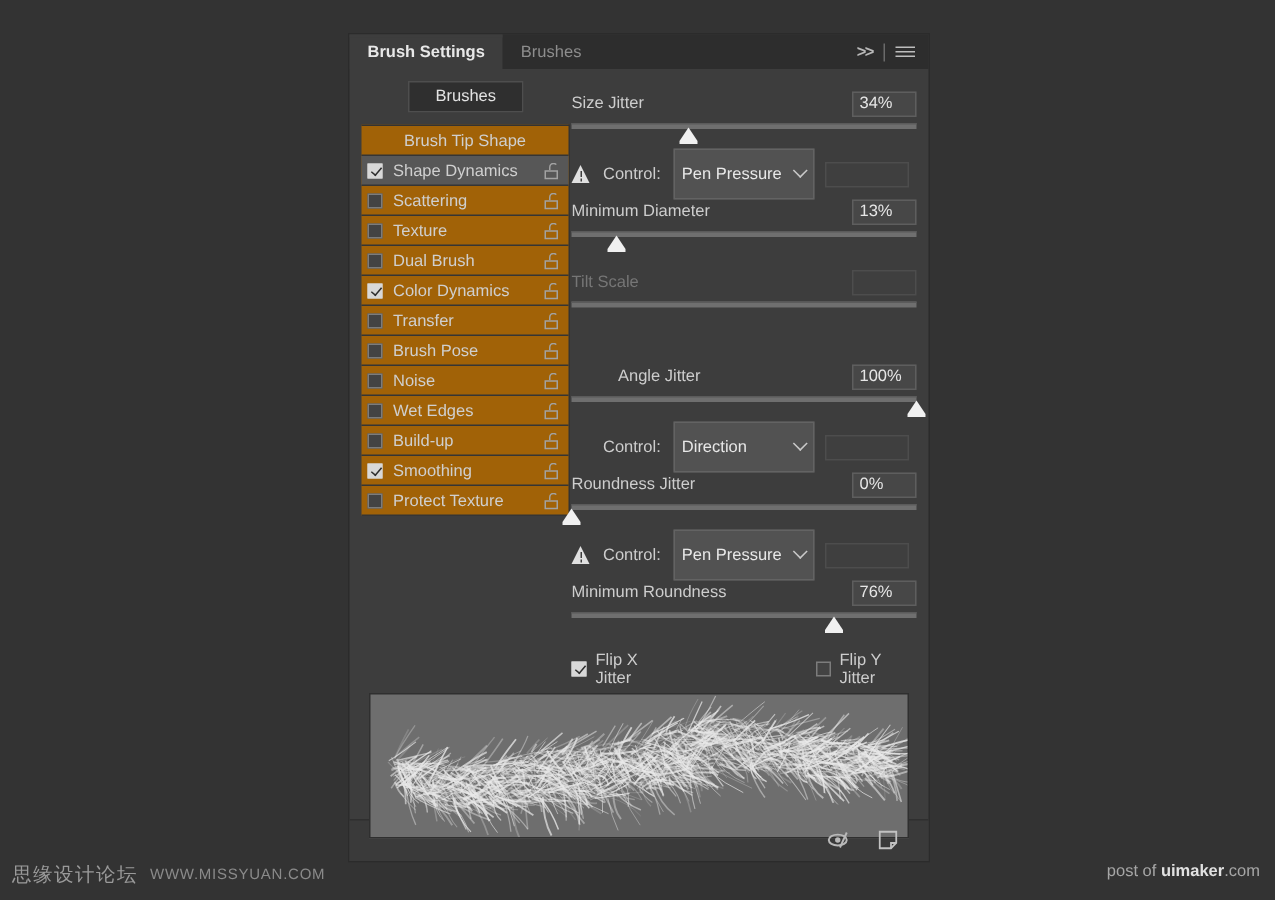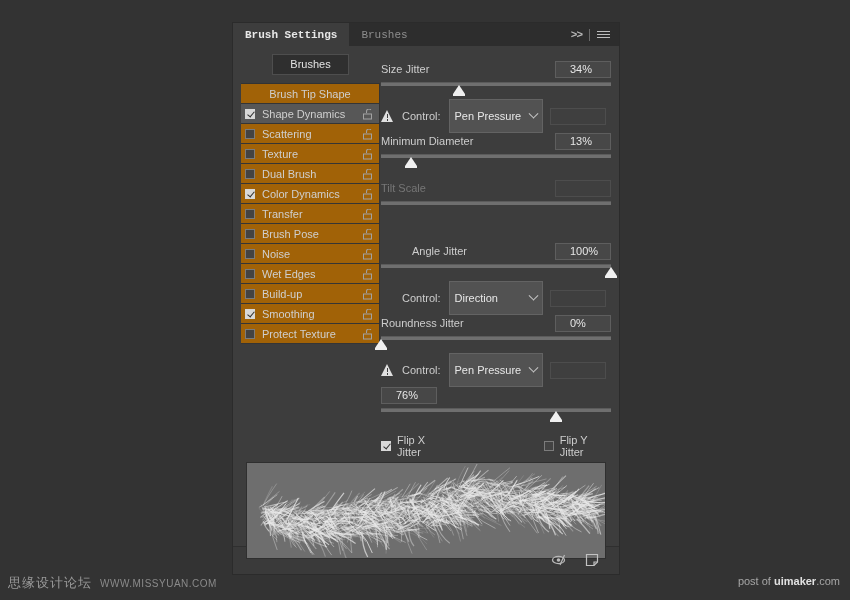--- a/index.html
+++ b/index.html
@@ -25,21 +25,20 @@
   }
 
   
   #tabbar {
     height: 23px;
     background: #2d2d2d;
     display: flex;
     align-items: stretch;
     position: relative;
     flex: none;
-    font-family: Liberation Mono, monospace;
   }
   .tab {
     display: flex; align-items: center;
     padding: 0 12px;
     font-size: 11px;
     color: #8d8d8d;
     position: relative;
   }
   .tab.active {
     background: #3d3d3d;
@@ -145,27 +144,27 @@
     left: 148px; right: 8px; top: 0; bottom: 0;
     padding-top: 8px;
   }
   .ctrl-label-row {
     display: flex; align-items: center;
     height: 18px; margin-top: 6px;
   }
   .ctrl-label { flex: 1; color: #cdcdcd; font-size: 11px; }
   .ctrl-label.dim { color: #767676; }
   .numfield {
-    width: 56px; height: 17px;
+    width: 43px; height: 17px;
     background: #474747;
     border: 1px solid #5e5e5e;
     color: #e6e6e6;
     font-size: 11px;
     display: flex; align-items: center;
-    padding-left: 14px;
+    padding-left: 4px;
   }
   .numfield.empty { background: #3f3f3f; border-color: #4d4d4d; }
   .slider {
     position: relative;
     height: 16px;
     margin-top: 3px;
   }
   .slider .track {
     position: absolute; left: 0; right: 0; top: 1px;
     height: 4px;
@@ -498,20 +497,21 @@
         </span>
         <span class="control-word">Control:</span>
         <span class="dropdown">
           <span class="dval">Pen Pressure</span>
           <span class="dcaret"></span>
         </span>
         <span class="tailfield"></span>
       </div>
 
       <div class="ctrl-label-row">
+        <span class="ctrl-label">Minimum Roundness</span>
         <span class="numfield">76%</span>
       </div>
       <div class="slider">
         <div class="track"></div>
         <div class="thumb" style="left: 76%;"></div>
       </div>
 
       <div class="flip-row">
         <span class="flipbox">
           <span class="cb on"></span>

